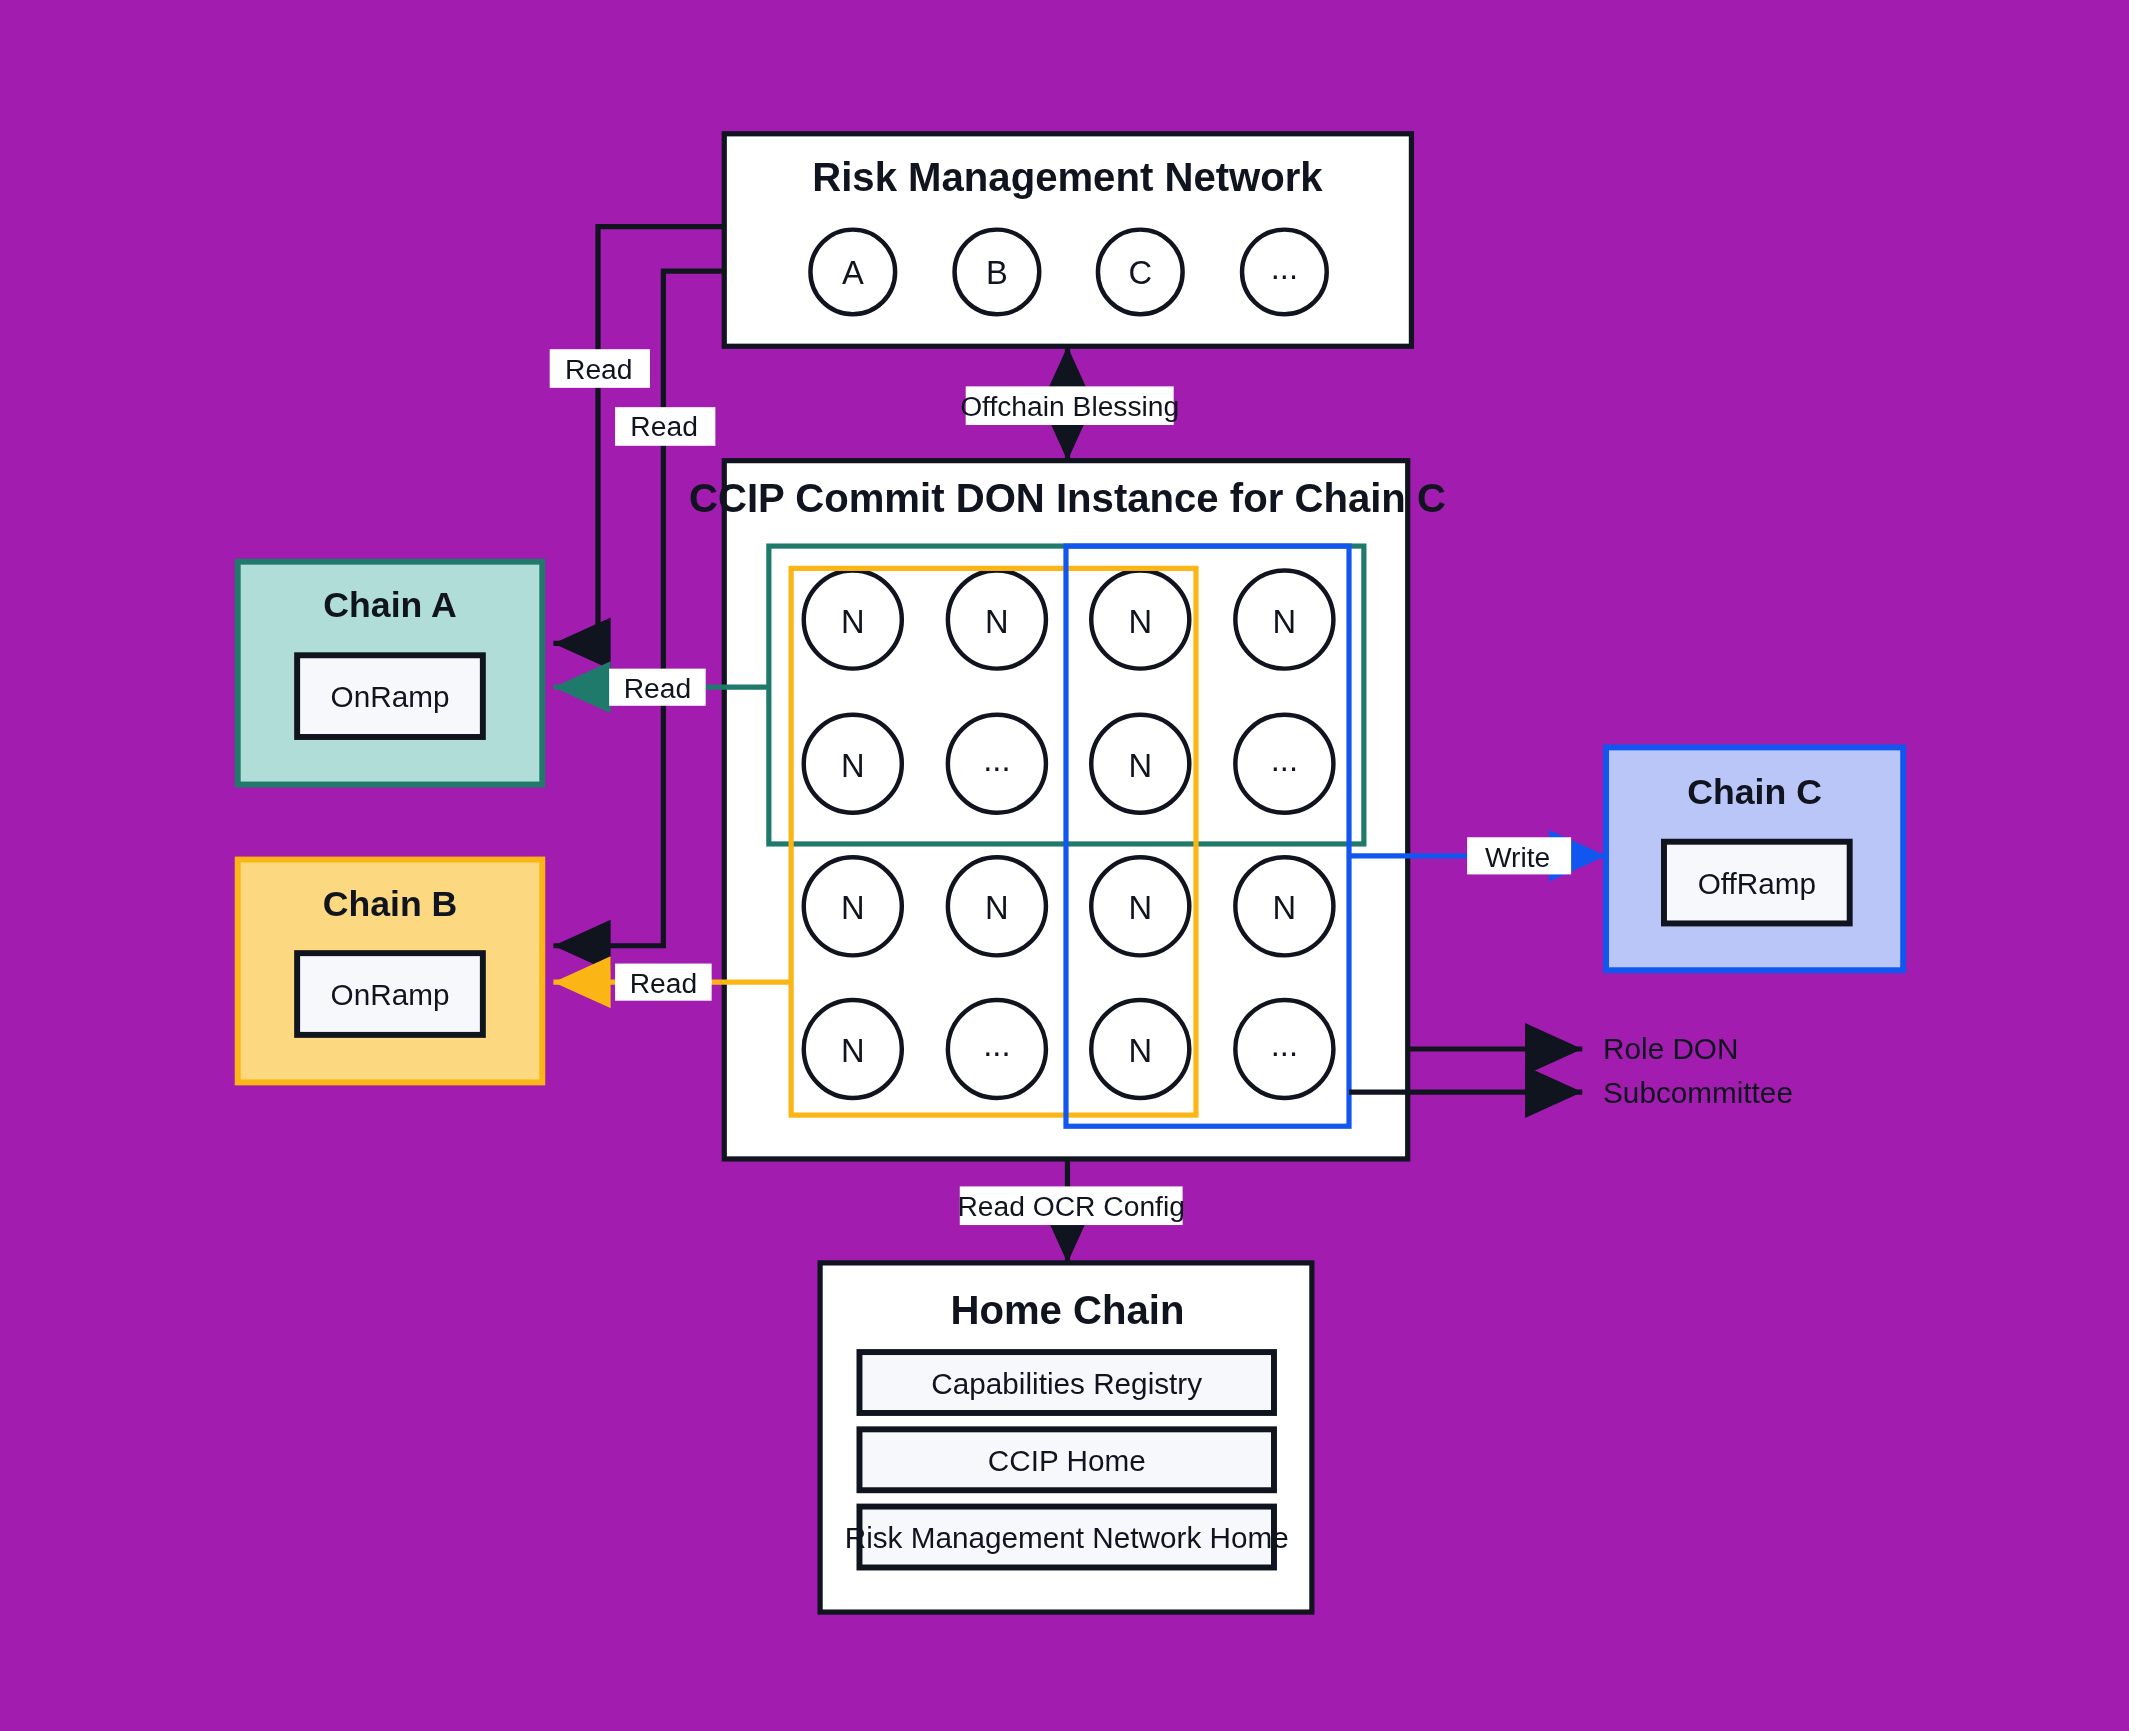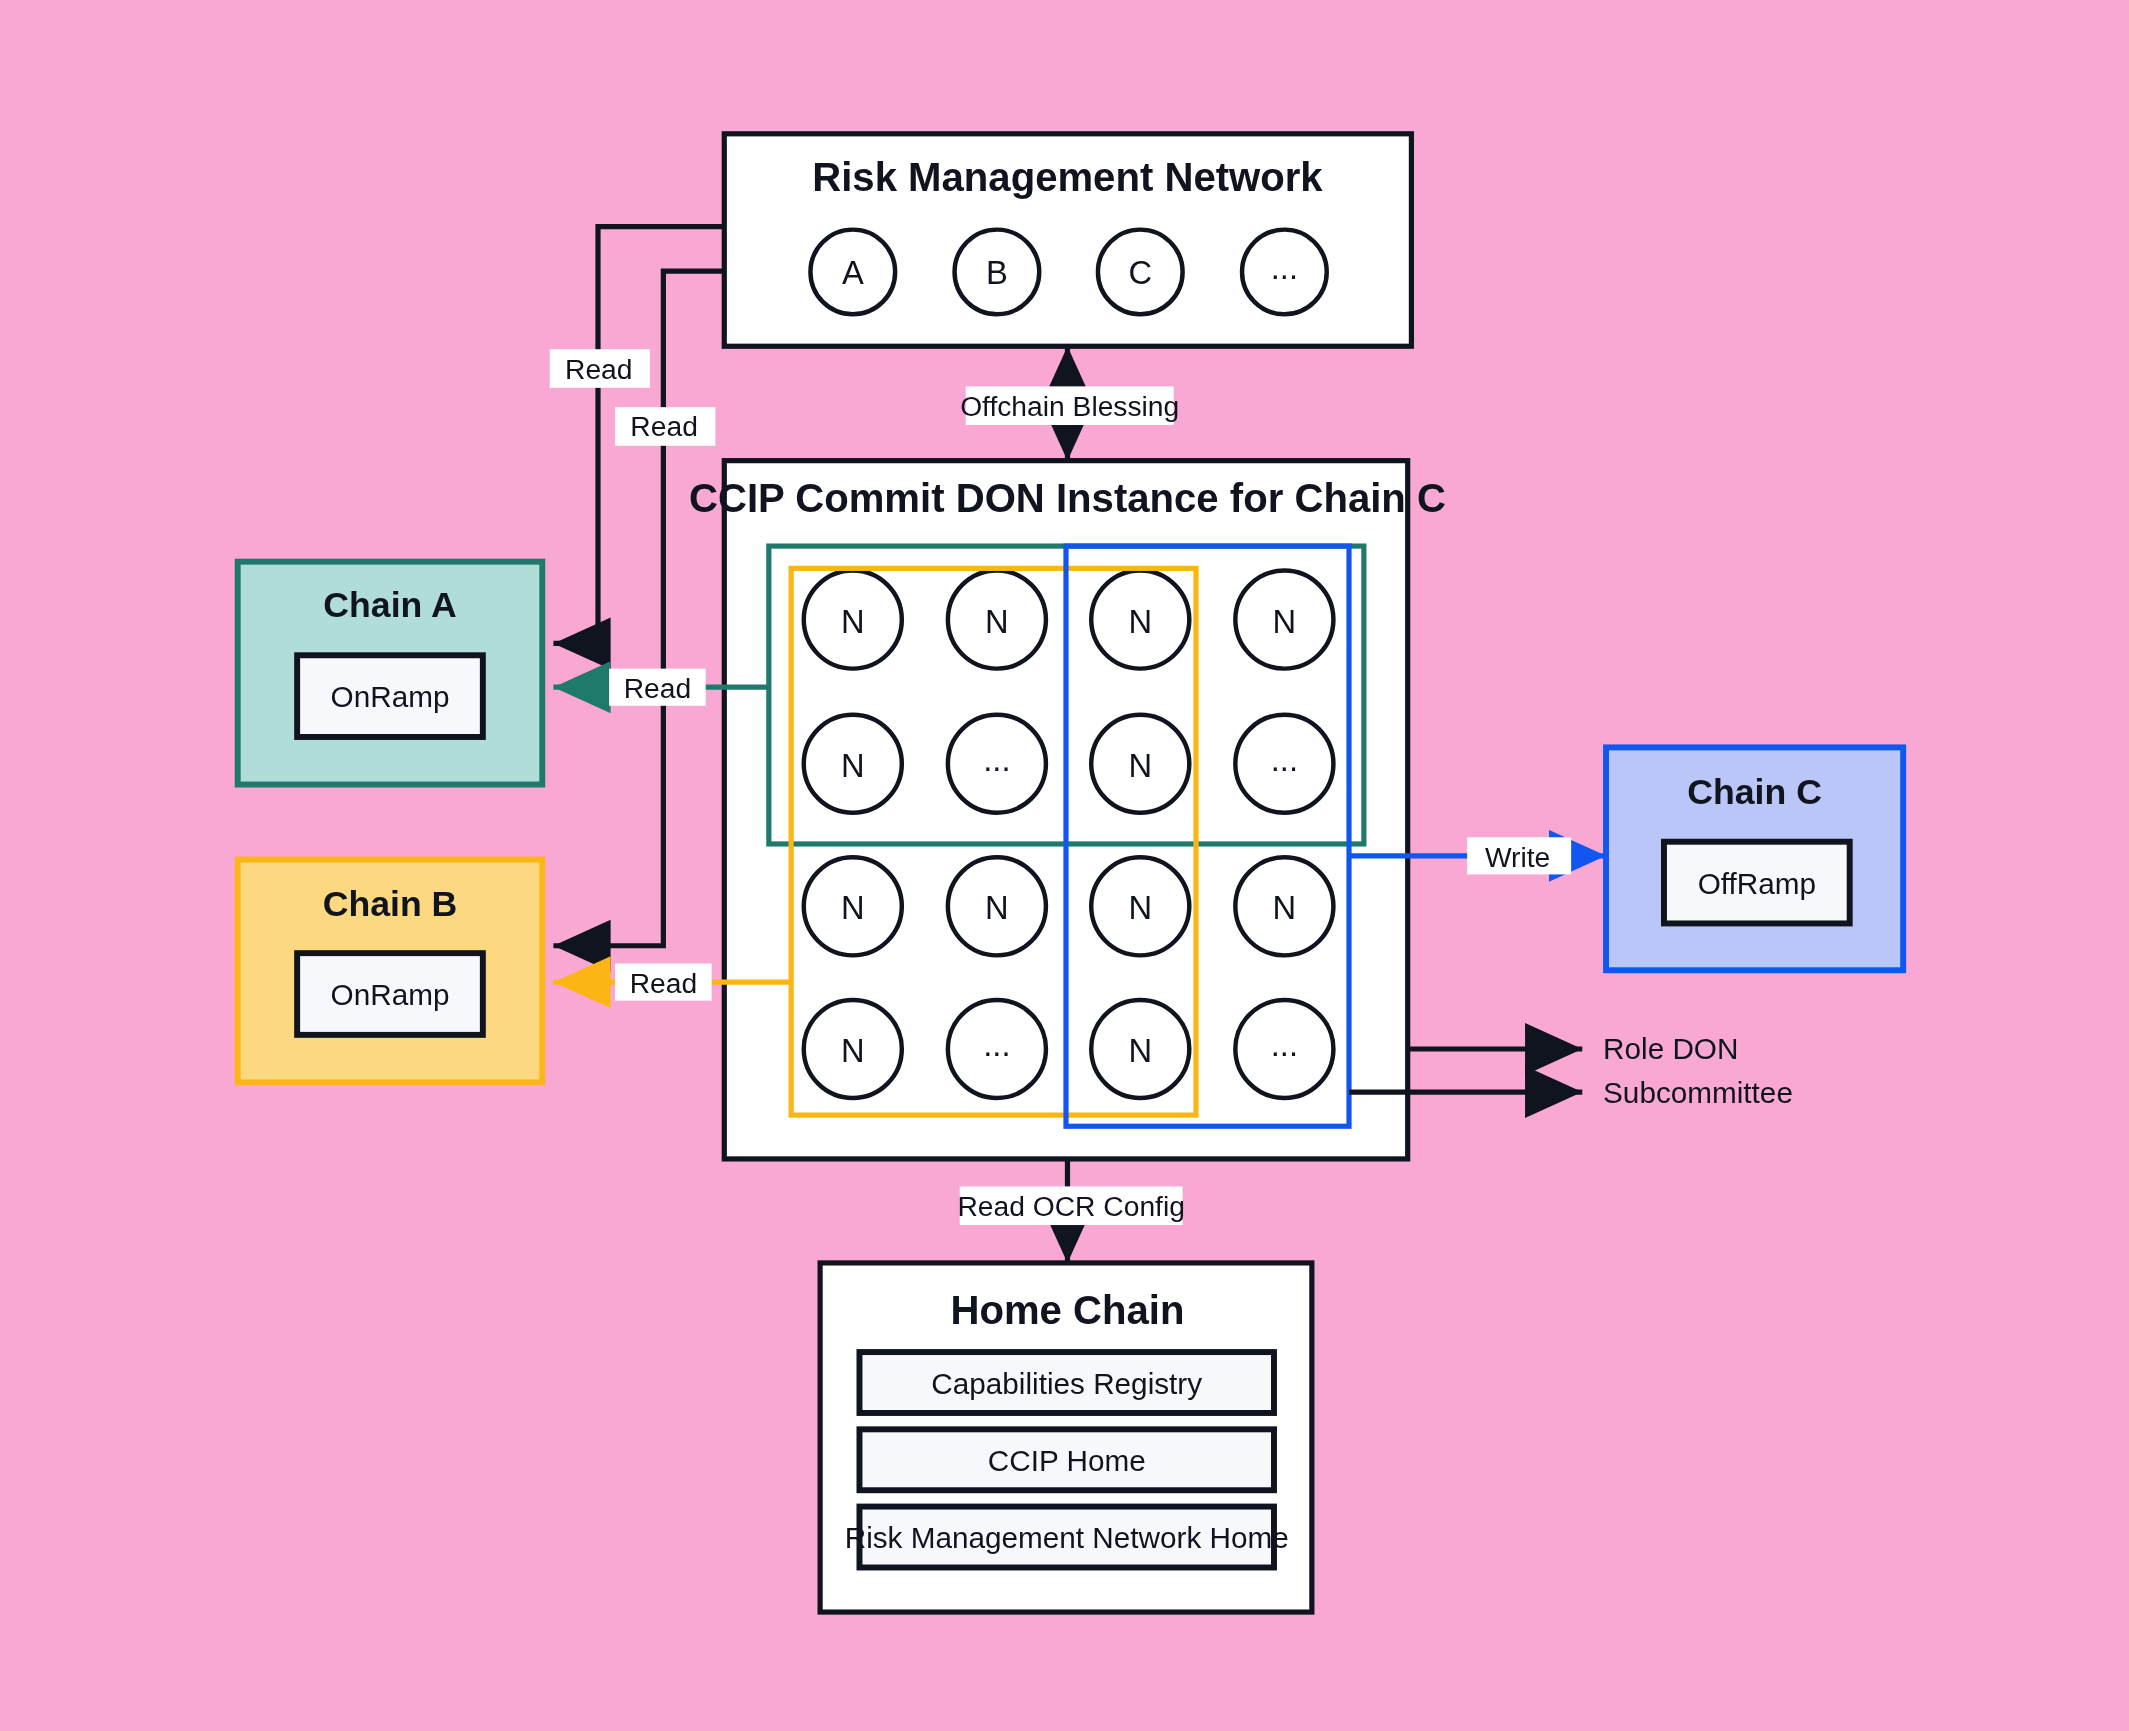--- a/index.html
+++ b/index.html
@@ -10,21 +10,21 @@
   body {
     width: 2129px;
     height: 1731px;
     font-family: "Liberation Sans", sans-serif;
     overflow: hidden;
   }
   #diagram-root {
     position: relative;
     width: 2129px;
     height: 1731px;
-    background: #f9a8d4;
+    background: #a21caf;
   }
   svg#diagram {
     display: block;
     width: 2129px;
     height: 1731px;
   }
   .box-title {
     font-family: "Liberation Sans", sans-serif;
     font-weight: bold;
     fill: #10141f;

